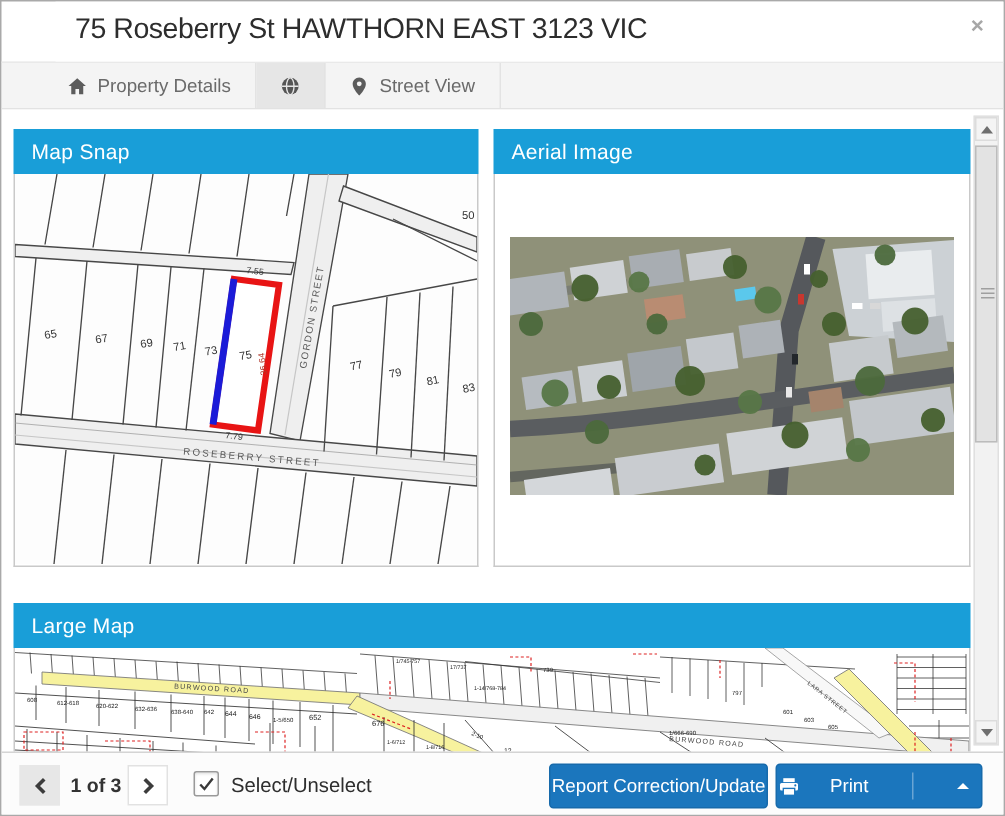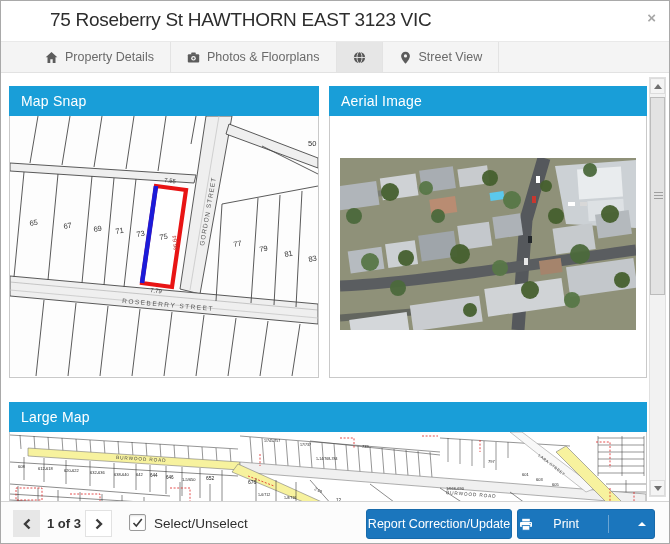--- a/index.html
+++ b/index.html
@@ -65,29 +65,20 @@
     <h1>75 Roseberry St HAWTHORN EAST 3123 VIC</h1>
     <span class="close-btn">×</span>
   </div>
 
   <div class="tabbar">
     <div class="tab">
       <svg width="13" height="13" viewBox="0 0 13 13">
           <path fill="#5c5c5c" d="M6.5 1.1 L12.3 6.3 H10.5 V11.9 H7.7 V8.3 H5.3 V11.9 H2.5 V6.3 H0.7 Z"></path>
         </svg>
       <span>Property Details</span>
-    </div>
-    <div class="tab">
-      <svg width="13" height="13" viewBox="0 0 13 13">
-          <rect x="4.3" y="1.6" width="4.4" height="2.2" rx="0.6" fill="#5c5c5c"></rect>
-          <rect x="0.8" y="3.2" width="11.4" height="8.4" rx="1" fill="#5c5c5c"></rect>
-          <circle cx="6.5" cy="7.3" r="2.3" fill="#f4f4f4"></circle>
-          <circle cx="6.5" cy="7.3" r="1.1" fill="#5c5c5c"></circle>
-        </svg>
-      <span>Photos &amp; Floorplans</span>
     </div>
     <div class="tab active">
       <svg width="13" height="13" viewBox="0 0 13 13">
           <circle cx="6.5" cy="6.5" r="5.6" fill="#555"></circle>
           <ellipse cx="6.5" cy="6.5" rx="2.5" ry="5.6" fill="none" stroke="#e6e6e6" stroke-width="0.9"></ellipse>
           <line x1="0.9" y1="6.5" x2="12.1" y2="6.5" stroke="#e6e6e6" stroke-width="0.9"></line>
         </svg>
     </div>
     <div class="tab">
       <svg width="13" height="13" viewBox="0 0 13 13">

